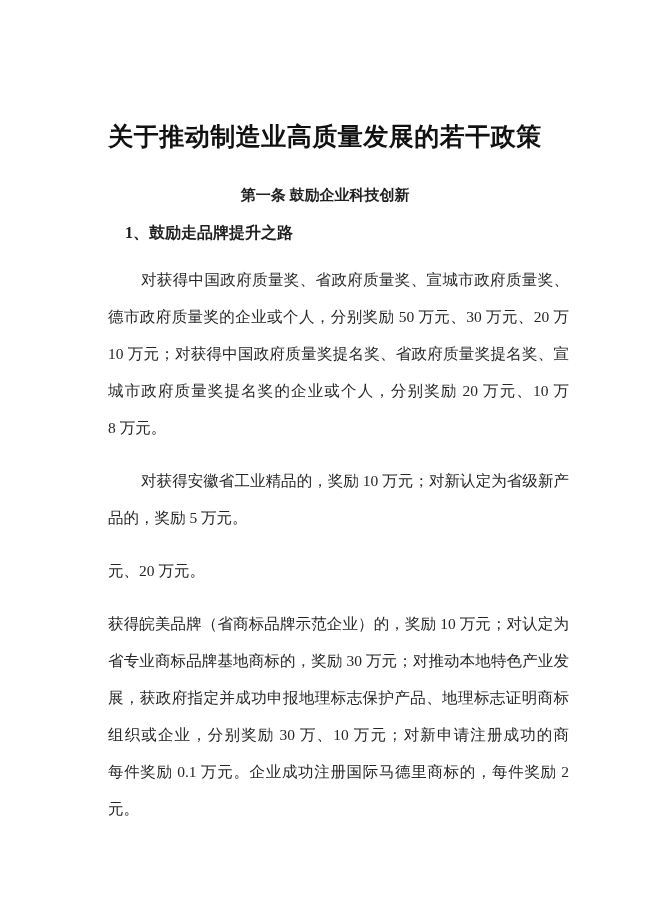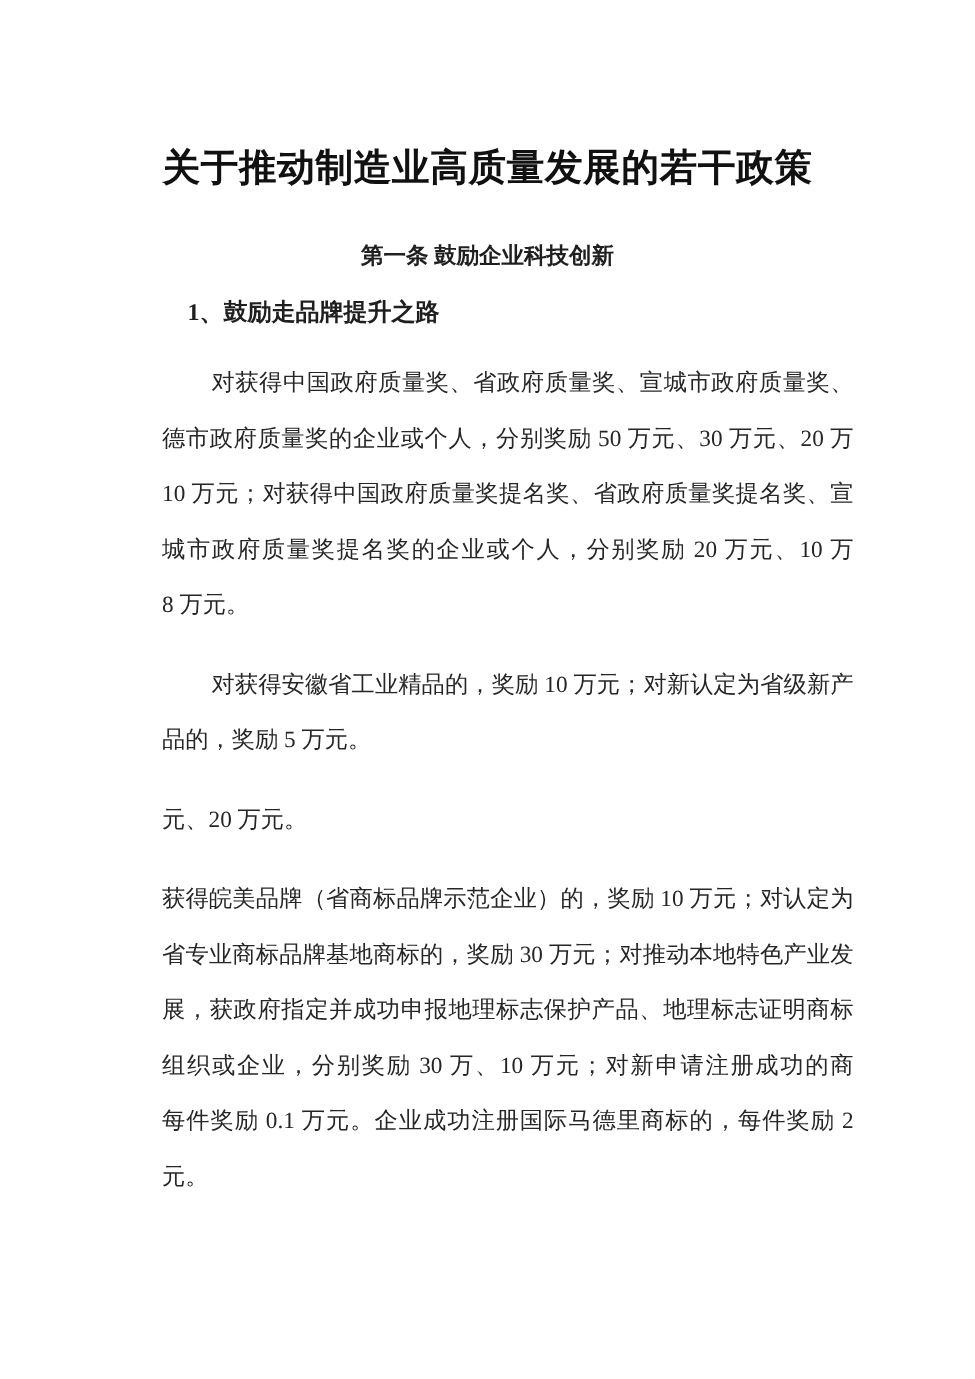--- a/index.html
+++ b/index.html
@@ -7,21 +7,21 @@
     position: relative;
     width: 650px;
     height: 919px;
     background: #ffffff;
     overflow: hidden;
     font-family: "Liberation Serif", "DejaVu Serif", serif;
     color: #262626;
   }
   .title {
     margin: 0;
-    padding-top: 94px;
+    padding-top: 118px;
     text-align: center;
     font-size: 25px;
     line-height: 38px;
     font-weight: 700;
     color: #111111;
     letter-spacing: 0.5px;
   }
   .section-heading {
     margin: 27px 0 0 0;
     text-align: center;

